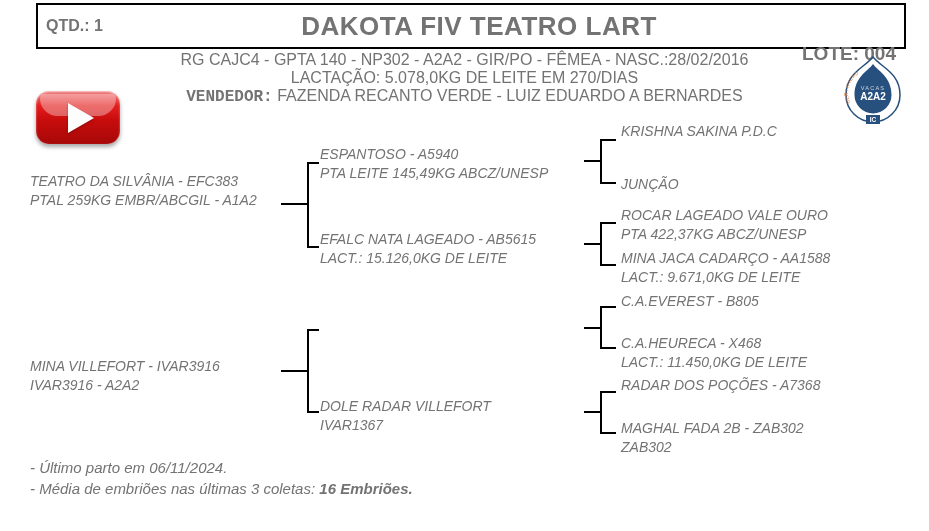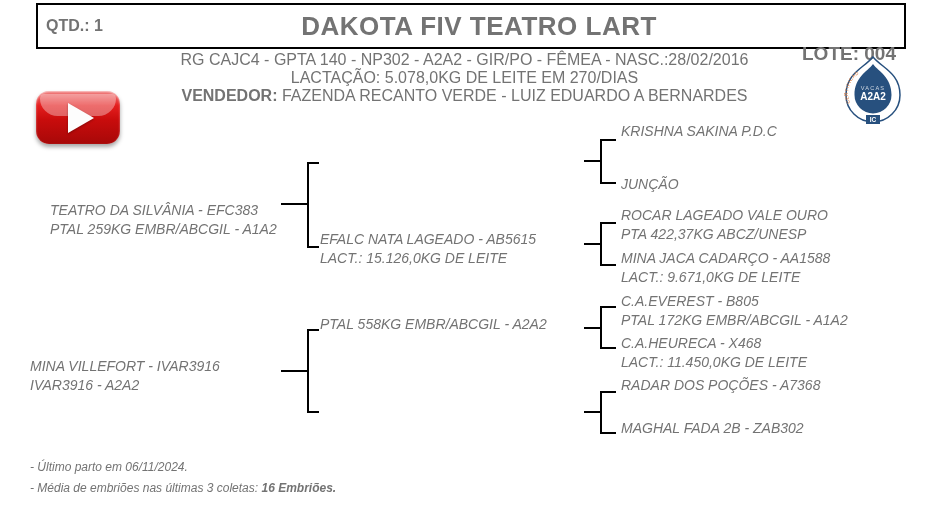--- a/index.html
+++ b/index.html
@@ -15,21 +15,21 @@
   }
   .qtd { position:absolute; left:8px; top:50%; transform:translateY(-50%);
          font-weight:bold; font-size:16px; white-space:nowrap; }
   .title { position:absolute; left:0; right:0; text-align:center;
            font-weight:bold; font-size:26px; letter-spacing:0.5px; white-space:nowrap;margin-left:16px; }
   .lote { position:absolute; right:8px; top:50%; transform:translateY(-50%);
           font-weight:bold; font-size:19px; white-space:nowrap;margin-top:28px; }
   
   .info { position:absolute; left:0; top:51px; width:929px; text-align:center; }
   .info .l { font-size:16px; line-height:18px; white-space:nowrap; }
-  .info .bold { font-weight:bold; }
+  .info .bold { font-weight:bold;font-family:Liberation Mono, monospace; }
   
   .play {
     position:absolute; left:36px; top:91px; width:84px; height:53px;
     border-radius:13px;
     background:linear-gradient(180deg,#f08080 0%, #e41e1e 28%, #c80c0c 55%, #a70808 100%);
     box-shadow:0 3px 4px rgba(0,0,0,0.35), inset 0 1px 2px rgba(255,255,255,0.6);
     cursor:pointer;
   }
   .play .gloss {
     position:absolute; left:4px; top:3px; right:4px; height:22px;
@@ -41,21 +41,21 @@
     filter:drop-shadow(0 1px 1px rgba(0,0,0,0.3));
   }
   
   .badge { position:absolute; left:841px; top:54px; width:64px; height:72px; }
   
   .ped-node { position:absolute; font-style:italic; font-size:14px; line-height:19px; white-space:nowrap; }
   .ped-node div:empty { display:none; }
   .hline { position:absolute; height:2px; background:#000; }
   .vline { position:absolute; width:2px; background:#000; }
   
-  .notes { position:absolute; left:30px; top:457px; font-style:italic; font-size:12px; line-height:21px; }
+  .notes { position:absolute; left:30px; top:457px; font-style:italic; font-size:15px; line-height:21px; }
   .notes .bold { font-weight:bold; }
 </style>
 </head>
 <body>
 
 <div class="page">
 
   <div class="header-box">
     <span class="qtd">QTD.: 1</span>
     <span class="title">DAKOTA FIV TEATRO LART</span>
@@ -83,66 +83,73 @@
         <textPath href="#ringArc">CERTIFICADA</textPath>
       </text>
       <path d="M32 10 C 38 18, 50.5 23, 50.5 41 A 18.5 18.5 0 1 1 13.5 41 C 13.5 23, 26 18, 32 10 Z" fill="#27507e"></path>
       <text x="32" y="36" text-anchor="middle" font-size="5.6" letter-spacing="1.2" fill="#cfd8e3">VACAS</text>
       <text x="32" y="46" text-anchor="middle" font-size="10" font-weight="bold" fill="#ffffff">A2A2</text>
       <rect x="25" y="61" width="14" height="9" fill="#27507e"></rect>
       <text x="32" y="68.4" text-anchor="middle" font-size="6.5" font-weight="bold" fill="#ffffff">IC</text>
     </svg>
   </div>
 
-  <div class="ped-node" style="left:30px; top:201px;margin-left:20px;">
+  <div class="ped-node" style="left:30px; top:172px;">
     <div>TEATRO DA SILVÂNIA - EFC383</div>
     <div>PTAL 259KG EMBR/ABCGIL - A1A2</div>
   </div>
   <div class="ped-node" style="left:30px; top:357px;">
     <div>MINA VILLEFORT - IVAR3916</div>
     <div>IVAR3916 - A2A2</div>
   </div>
 
+  <div class="ped-node" style="left:320px; top:145px;">
+    <div>ESPANTOSO - A5940</div>
+    <div>PTA LEITE 145,49KG ABCZ/UNESP</div>
+  </div>
   <div class="ped-node" style="left:320px; top:230px;">
     <div>EFALC NATA LAGEADO - AB5615</div>
     <div>LACT.: 15.126,0KG DE LEITE</div>
   </div>
   <div class="ped-node" style="left:320px; top:315px;">
-    <div>PTAL 558KG EMBR/ABCGIL - A2A2</div>
+  </div>
+  <div class="ped-node" style="left:320px; top:397px;">
+    <div>DOLE RADAR VILLEFORT</div>
+    <div>IVAR1367</div>
   </div>
 
   <div class="ped-node" style="left:621px; top:122px;">
     <div>KRISHNA SAKINA P.D.C</div>
 
   </div>
   <div class="ped-node" style="left:621px; top:175px;">
     <div>JUNÇÃO</div>
 
   </div>
   <div class="ped-node" style="left:621px; top:206px;">
     <div>ROCAR LAGEADO VALE OURO</div>
     <div>PTA 422,37KG ABCZ/UNESP</div>
   </div>
   <div class="ped-node" style="left:621px; top:249px;">
     <div>MINA JACA CADARÇO - AA1588</div>
     <div>LACT.: 9.671,0KG DE LEITE</div>
   </div>
   <div class="ped-node" style="left:621px; top:292px;">
     <div>C.A.EVEREST - B805</div>
-    <div>PTAL 172KG EMBR/ABCGIL - A1A2</div>
   </div>
   <div class="ped-node" style="left:621px; top:334px;">
     <div>C.A.HEURECA - X468</div>
     <div>LACT.: 11.450,0KG DE LEITE</div>
   </div>
   <div class="ped-node" style="left:621px; top:376px;">
     <div>RADAR DOS POÇÕES - A7368</div>
   </div>
   <div class="ped-node" style="left:621px; top:419px;">
     <div>MAGHAL FADA 2B - ZAB302</div>
+    <div>ZAB302</div>
   </div>
 
   <div class="hline" style="left:281px; top:203px; width:28px;"></div>
   <div class="vline" style="left:307px; top:162px; height:86px;"></div>
   <div class="hline" style="left:307px; top:162px; width:12px;"></div>
   <div class="hline" style="left:307px; top:246px; width:12px;"></div>
 
   <div class="hline" style="left:281px; top:370px; width:28px;"></div>
   <div class="vline" style="left:307px; top:329px; height:84px;"></div>
   <div class="hline" style="left:307px; top:329px; width:12px;"></div>

